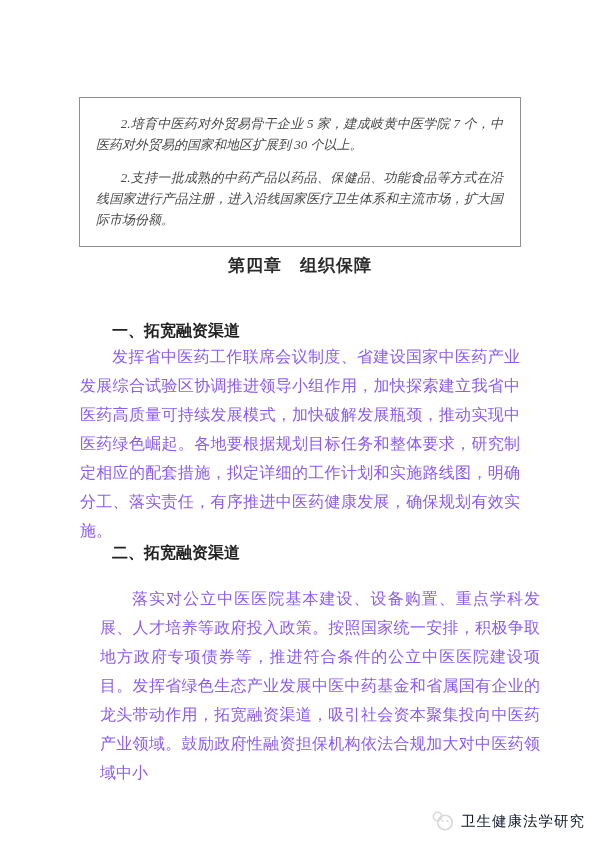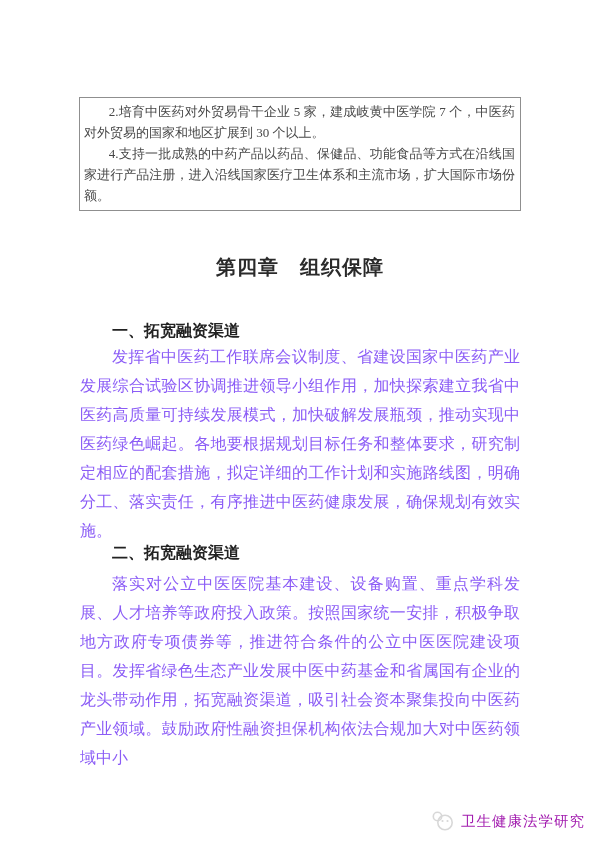--- a/index.html
+++ b/index.html
@@ -22,35 +22,36 @@
     left: 79px;
     width: 442px;
     box-sizing: border-box;
     border: 1px solid #8f8f8f;
     padding: 3px 5px 4px 4px;
     font-size: 13px;
     line-height: 21px;
     color: #474747;
   }
   .notice-box p {
-    margin: 0;
+    margin: 12px;
     text-indent: 1.9em;
     text-align: justify;
+    font-style: italic;
   }
 
   
   .chapter-title {
     position: absolute;
     top: 254px;
     left: 0;
     width: 600px;
     text-align: center;
     font-family: "Liberation Sans", "DejaVu Sans", sans-serif;
     font-weight: bold;
-    font-size: 20px;
+    font-size: 17px;
     letter-spacing: 1px;
     color: #2a2a2a;
   }
 
   .section-heading {
     position: absolute;
     left: 80px;
     width: 440px;
     box-sizing: border-box;
     padding-left: 32px;
@@ -69,46 +70,46 @@
     width: 440px;
     margin: 0;
     font-size: 16px;
     line-height: 29px;
     text-indent: 2em;
     text-align: justify;
     color: #8b5cf6;
     font-family: Liberation Mono, monospace;
   }
   .para-1 { top: 344px; }
-  .para-2 { top: 571px; }
+  .para-2 { top: 586px; margin-left: 20px; }
 
   
   .watermark {
     position: absolute;
     top: 810px;
     right: 15px;
     display: flex;
     align-items: center;
     gap: 5px;
-    color: #a21caf;
+    color: #0f172a;
     font-family: "Liberation Sans", "DejaVu Sans", sans-serif;
     font-size: 14.5px;
     letter-spacing: 1px;
     user-select: none;
   }
   .watermark svg { display: block; }
 </style>
 </head>
 <body>
 
 <div class="page">
 
   <div class="notice-box">
     <p>2.培育中医药对外贸易骨干企业 5 家，建成岐黄中医学院 7 个，中医药对外贸易的国家和地区扩展到 30 个以上。</p>
-    <p>4.支持一批成熟的中药产品以药品、保健品、功能食品等方式在沿线国家进行产品注册，进入沿线国家医疗卫生体系和主流市场，扩大国际市场份额。</p>
+    <p>2.支持一批成熟的中药产品以药品、保健品、功能食品等方式在沿线国家进行产品注册，进入沿线国家医疗卫生体系和主流市场，扩大国际市场份额。</p>
   </div>
 
   <div class="chapter-title">第四章　组织保障</div>
 
   <div class="section-heading heading-1">一、拓宽融资渠道</div>
   <p class="body-para para-1">发挥省中医药工作联席会议制度、省建设国家中医药产业发展综合试验区协调推进领导小组作用，加快探索建立我省中医药高质量可持续发展模式，加快破解发展瓶颈，推动实现中医药绿色崛起。各地要根据规划目标任务和整体要求，研究制定相应的配套措施，拟定详细的工作计划和实施路线图，明确分工、落实责任，有序推进中医药健康发展，确保规划有效实施。</p>
 
   <div class="section-heading heading-2">二、拓宽融资渠道</div>
   <p class="body-para para-2">落实对公立中医医院基本建设、设备购置、重点学科发展、人才培养等政府投入政策。按照国家统一安排，积极争取地方政府专项债券等，推进符合条件的公立中医医院建设项目。发挥省绿色生态产业发展中医中药基金和省属国有企业的龙头带动作用，拓宽融资渠道，吸引社会资本聚集投向中医药产业领域。鼓励政府性融资担保机构依法合规加大对中医药领域中小</p>
 

